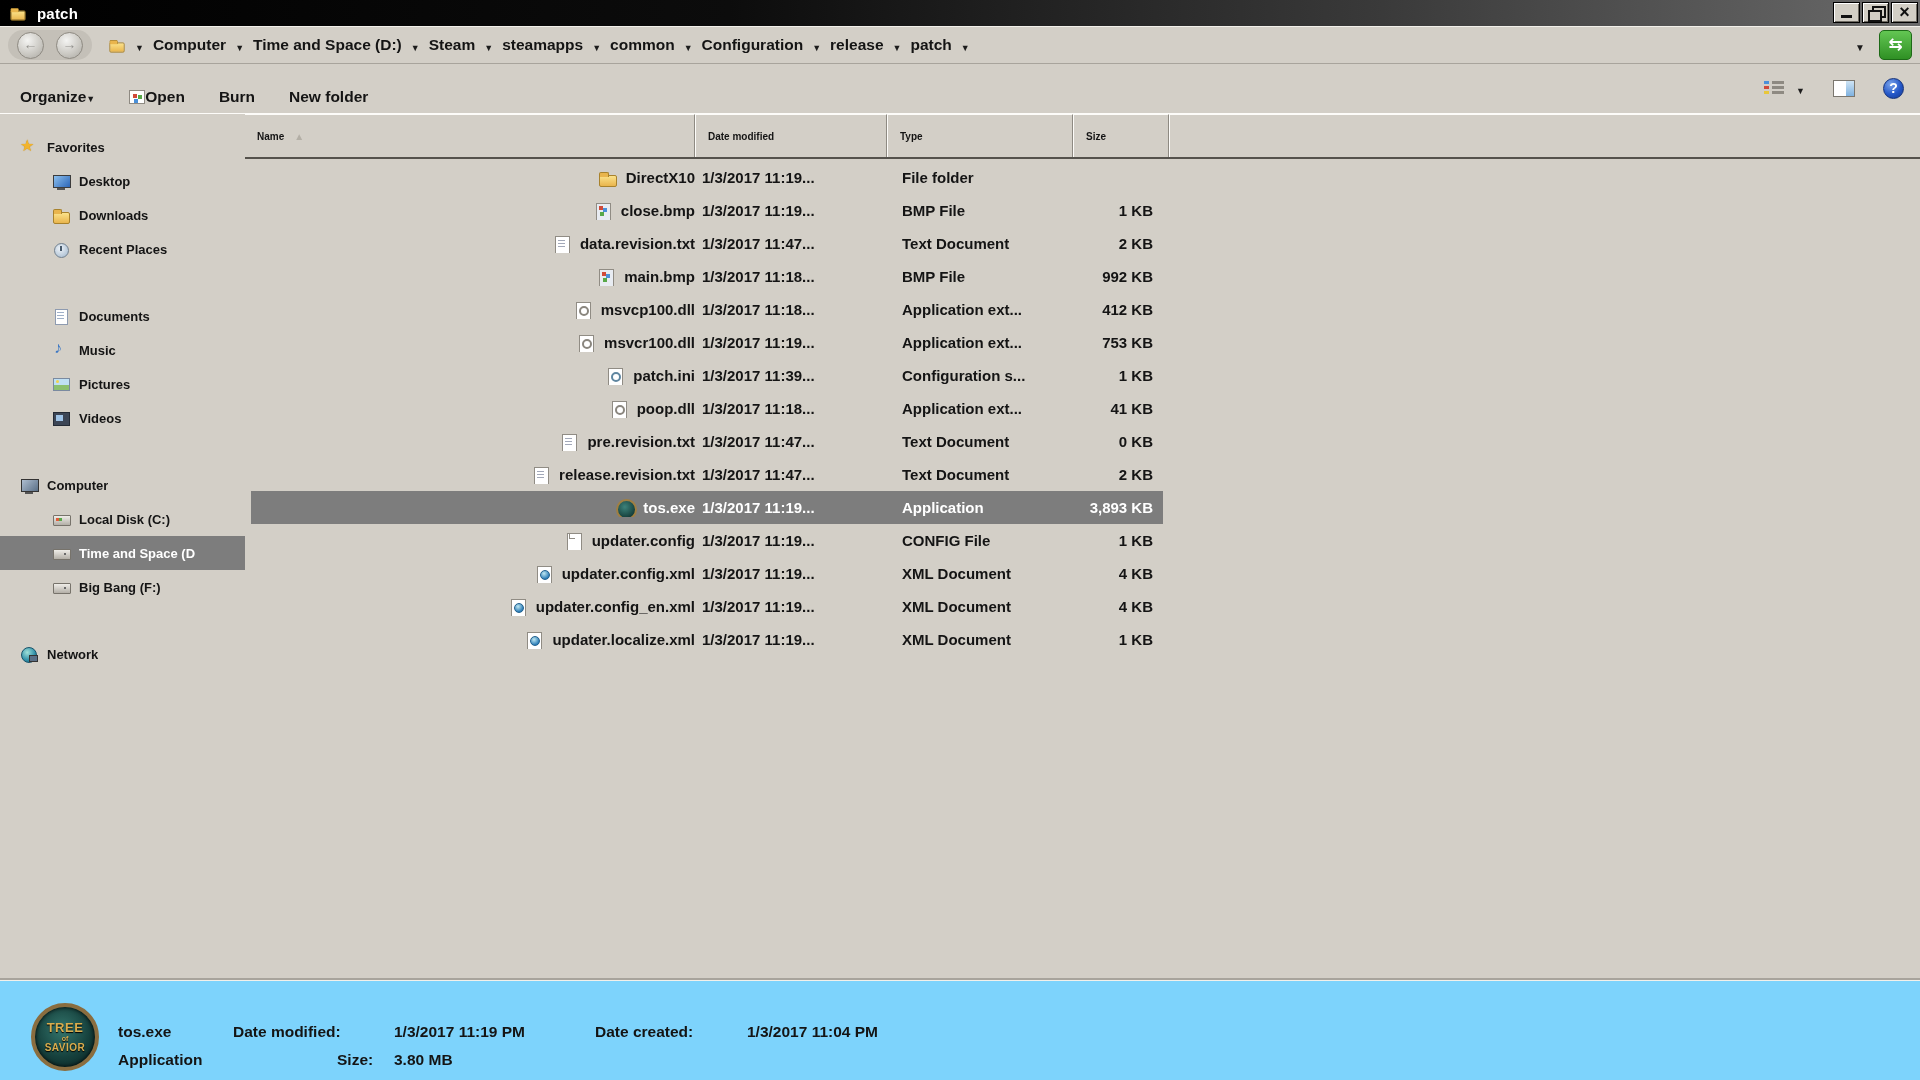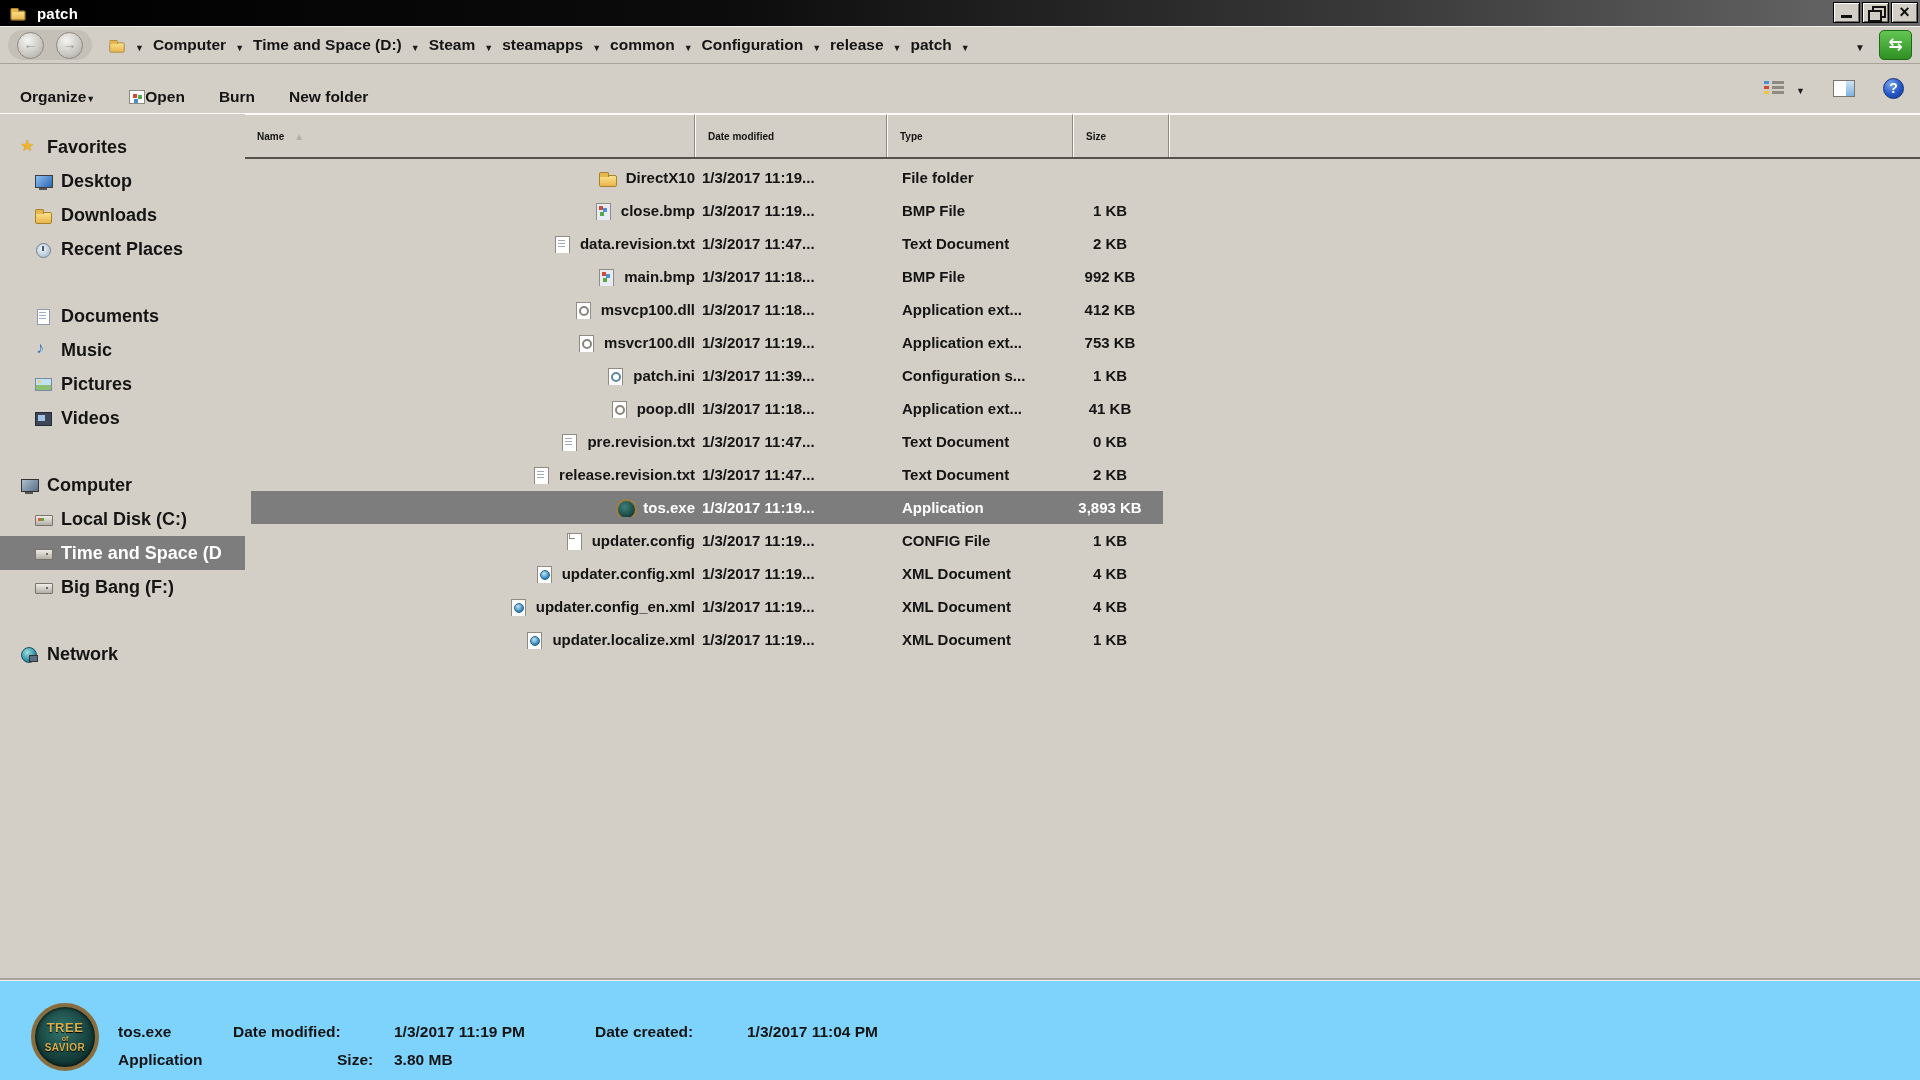--- a/index.html
+++ b/index.html
@@ -94,22 +94,22 @@
     border:1px solid #12307a;
   }
   .help-icon::before{ content:'?'; position:absolute; left:0; right:0; top:1px; text-align:center; color:#fff; font-size:14px; font-weight:700; }
 
   
   .main{ position:absolute; top:113px; left:0; width:1920px; height:867px; border-top:1px solid #fdfcf9; }
 
   
   .sidebar{ position:absolute; left:0; top:0; width:245px; height:100%; padding-top:16px; }
   .side-item{ height:34px; display:flex; align-items:center; padding-left:20px; cursor:default; }
-  .side-item.child{ padding-left:34px; }
-  .side-item .label{ font-size:18px; white-space:nowrap; overflow:hidden; }
+  .side-item.child{ padding-left:52px; }
+  .side-item .label{ font-size:13px; white-space:nowrap; overflow:hidden; }
   .side-item.selected{ background:#7d7d7d; color:#fff; }
   .side-spacer{ height:33px; }
   .sicon{ width:18px; height:18px; position:relative; flex:none; margin-right:9px; }
 
   .si-star::before{ content:'★'; position:absolute; top:-2px; left:0; font-size:16px; color:#f2b42d; text-shadow:0 0 1px #b07d14; }
   .si-desktop::before{ content:''; position:absolute; left:1px; top:3px; width:16px; height:11px; background:linear-gradient(135deg,#8cc0ee,#2c66b8); border:1px solid #3c3c3c; }
   .si-desktop::after{ content:''; position:absolute; left:5px; bottom:0; width:8px; height:2px; background:#555; }
   .si-folder, .si-downloads{ }
   .si-downloads::before{ content:''; position:absolute; left:1px; top:6px; width:15px; height:10px; background:linear-gradient(#fbe28a,#e9b54d); border:1px solid #a8822c; border-radius:2px; }
   .si-downloads::after{ content:''; position:absolute; left:1px; top:3px; width:7px; height:4px; background:#e9b54d; border:1px solid #a8822c; border-bottom:none; border-radius:2px 2px 0 0; }
@@ -148,21 +148,21 @@
   .h-fill{ flex:1; border-right:none; }
   .sort-arrow::before{ content:'▲'; font-size:10px; color:#b3afa6; margin-left:10px; }
 
   .rows{ margin-top:2px; margin-left:6px; }
   .row{ width:912px; height:33px; display:flex; align-items:center; cursor:default; }
   .row.selected{ background:#7d7d7d; color:#fff; }
   .cell{ white-space:nowrap; overflow:hidden; }
   .c-name{ width:444px; display:flex; align-items:center; gap:9px; padding-left:6px;justify-content:flex-end; }
   .c-date{ width:200px; padding-left:7px; }
   .c-type{ width:172px; padding-left:7px; }
-  .c-size{ width:96px; text-align:center; padding-right:10px; }
+  .c-size{ width:96px; text-align:right; padding-right:10px; }
 
   
   .ficon{ width:18px; height:18px; position:relative; flex:none; }
   .icon-folder::before{ content:''; position:absolute; left:0; top:6px; width:16px; height:10px; background:linear-gradient(#fbe28a,#e9b54d); border:1px solid #a8822c; border-radius:2px; }
   .icon-folder::after{ content:''; position:absolute; left:0; top:3px; width:8px; height:4px; background:#e9b54d; border:1px solid #a8822c; border-bottom:none; border-radius:2px 2px 0 0; }
   .icon-txt::before, .icon-config::before, .icon-xml::before, .icon-bmp::before, .icon-dll::before, .icon-ini::before{
     content:''; position:absolute; left:2px; top:1px; width:13px; height:16px; background:#fff; border:1px solid #908c84;
   }
   .icon-txt::after{ content:''; position:absolute; left:5px; top:5px; width:7px; height:8px; background:repeating-linear-gradient(180deg,#a2a8b8 0 1px,transparent 1px 3px); }
   .icon-bmp::before{ background:#e8ecf2; }

